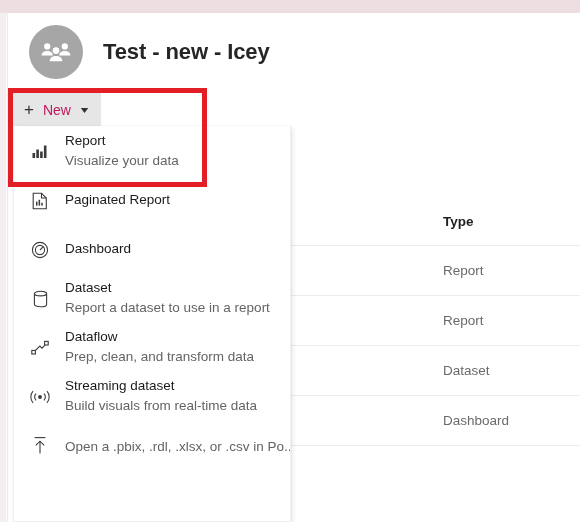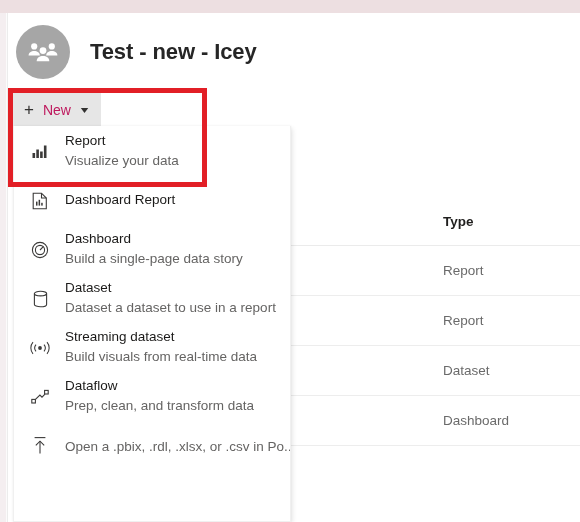--- a/index.html
+++ b/index.html
@@ -43,21 +43,21 @@
     width: 2px;
     height: 509px;
     background: #fbfbfb;
     border-right: 1px solid #ececec;
     box-sizing: border-box;
   }
 
   
   .ws-header {
     position: absolute;
-    left: 6px;
+    left: 19px;
     top: 20px;
     width: 560px;
     height: 64px;
     display: flex;
     align-items: center;
   }
   .avatar {
     width: 54px;
     height: 54px;
     border-radius: 50%;
@@ -288,48 +288,61 @@
       <span class="mi-icon">
         <svg width="16" height="18" viewBox="0 0 16 18" fill="none" stroke="#3b3a39" stroke-width="1.1" aria-hidden="true">
           <path d="M1.2 1.2h8.3l4.8 4.8v10.8H1.2z"></path>
           <path d="M9.5 1.2v4.8h4.8"></path>
           <rect x="4" y="9.6" width="1.5" height="4" fill="#3b3a39" stroke="none"></rect>
           <rect x="6.6" y="7.8" width="1.5" height="5.8" fill="#3b3a39" stroke="none"></rect>
           <rect x="9.2" y="10.8" width="1.5" height="2.8" fill="#3b3a39" stroke="none"></rect>
         </svg>
       </span>
       <span class="mi-text">
-        <span class="mi-title">Dashboard Report</span>
+        <span class="mi-title">Paginated Report</span>
       </span>
     </div>
 
     <div class="menu-item">
       <span class="mi-icon">
         <svg width="18" height="18" viewBox="0 0 18 18" fill="none" stroke="#3b3a39" stroke-width="1.1" aria-hidden="true">
           <circle cx="9" cy="9" r="7.6"></circle>
           <circle cx="9" cy="9" r="4.6"></circle>
           <path d="M12.3 5.7L9 9"></path>
         </svg>
       </span>
       <span class="mi-text">
         <span class="mi-title">Dashboard</span>
-        <span class="mi-sub">Build a single-page data story</span>
       </span>
     </div>
 
     <div class="menu-item">
       <span class="mi-icon">
         <svg width="15" height="18" viewBox="0 0 15 18" fill="none" stroke="#3b3a39" stroke-width="1.1" aria-hidden="true">
           <path d="M1.4 3.6c0-1.3 2.7-2.3 6.1-2.3s6.1 1.0 6.1 2.3v10.8c0 1.3-2.7 2.3-6.1 2.3s-6.1-1.0-6.1-2.3z"></path>
           <path d="M1.4 3.6c0 1.3 2.7 2.3 6.1 2.3s6.1-1.0 6.1-2.3"></path>
         </svg>
       </span>
       <span class="mi-text">
         <span class="mi-title">Dataset</span>
-        <span class="mi-sub">Dataset a dataset to use in a report</span>
+        <span class="mi-sub">Report a dataset to use in a report</span>
+      </span>
+    </div>
+
+    <div class="menu-item">
+      <span class="mi-icon">
+        <svg width="19" height="16" viewBox="0 0 19 16" fill="none" stroke="#3b3a39" stroke-width="1.1" aria-hidden="true">
+          <rect x="0.8" y="10.4" width="3.6" height="3.6"></rect>
+          <rect x="13.6" y="1.4" width="3.6" height="3.6"></rect>
+          <path d="M4.7 10.2L8.9 6.1l2.1 2.1 3.0-3.0"></path>
+        </svg>
+      </span>
+      <span class="mi-text">
+        <span class="mi-title">Dataflow</span>
+        <span class="mi-sub">Prep, clean, and transform data</span>
       </span>
     </div>
 
     <div class="menu-item">
       <span class="mi-icon">
         <svg width="22" height="16" viewBox="0 0 22 16" fill="none" stroke="#3b3a39" stroke-width="1.05" aria-hidden="true">
           <circle cx="11" cy="8" r="1.9" fill="#3b3a39" stroke="none"></circle>
           <path d="M7.0 4.6a5.4 5.4 0 0 0 0 6.8"></path>
           <path d="M15.0 4.6a5.4 5.4 0 0 1 0 6.8"></path>
           <path d="M4.0 2.2a8.9 8.9 0 0 0 0 11.6"></path>
@@ -337,34 +350,20 @@
         </svg>
       </span>
       <span class="mi-text">
         <span class="mi-title">Streaming dataset</span>
         <span class="mi-sub">Build visuals from real-time data</span>
       </span>
     </div>
 
     <div class="menu-item">
       <span class="mi-icon">
-        <svg width="19" height="16" viewBox="0 0 19 16" fill="none" stroke="#3b3a39" stroke-width="1.1" aria-hidden="true">
-          <rect x="0.8" y="10.4" width="3.6" height="3.6"></rect>
-          <rect x="13.6" y="1.4" width="3.6" height="3.6"></rect>
-          <path d="M4.7 10.2L8.9 6.1l2.1 2.1 3.0-3.0"></path>
-        </svg>
-      </span>
-      <span class="mi-text">
-        <span class="mi-title">Dataflow</span>
-        <span class="mi-sub">Prep, clean, and transform data</span>
-      </span>
-    </div>
-
-    <div class="menu-item">
-      <span class="mi-icon">
         <svg width="16" height="19" viewBox="0 0 16 19" fill="none" stroke="#3b3a39" stroke-width="1.1" aria-hidden="true">
           <path d="M2.6 1.6h10.8"></path>
           <path d="M8 17.4V5.2"></path>
           <path d="M3.8 9.4L8 5.2l4.2 4.2"></path>
         </svg>
       </span>
       <span class="mi-text">
         <span class="mi-sub">Open a .pbix, .rdl, .xlsx, or .csv in Po...</span>
       </span>
     </div>

